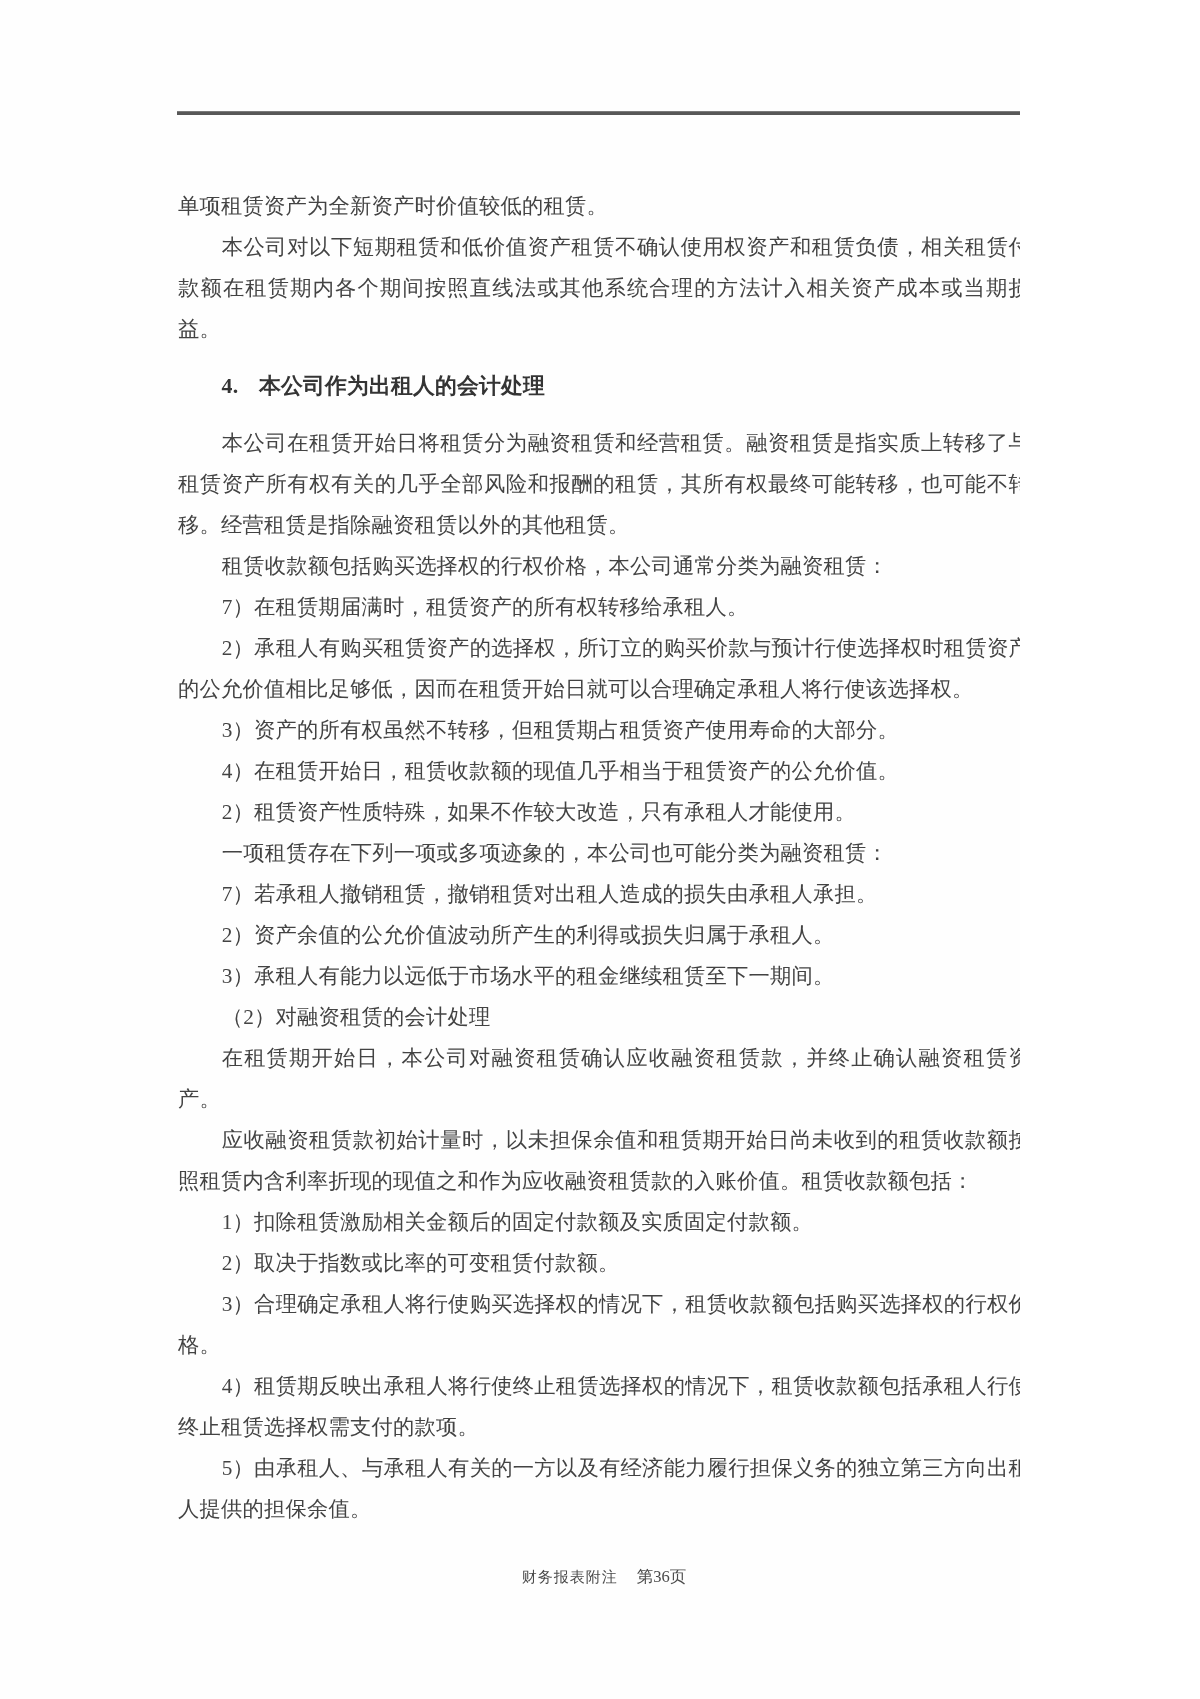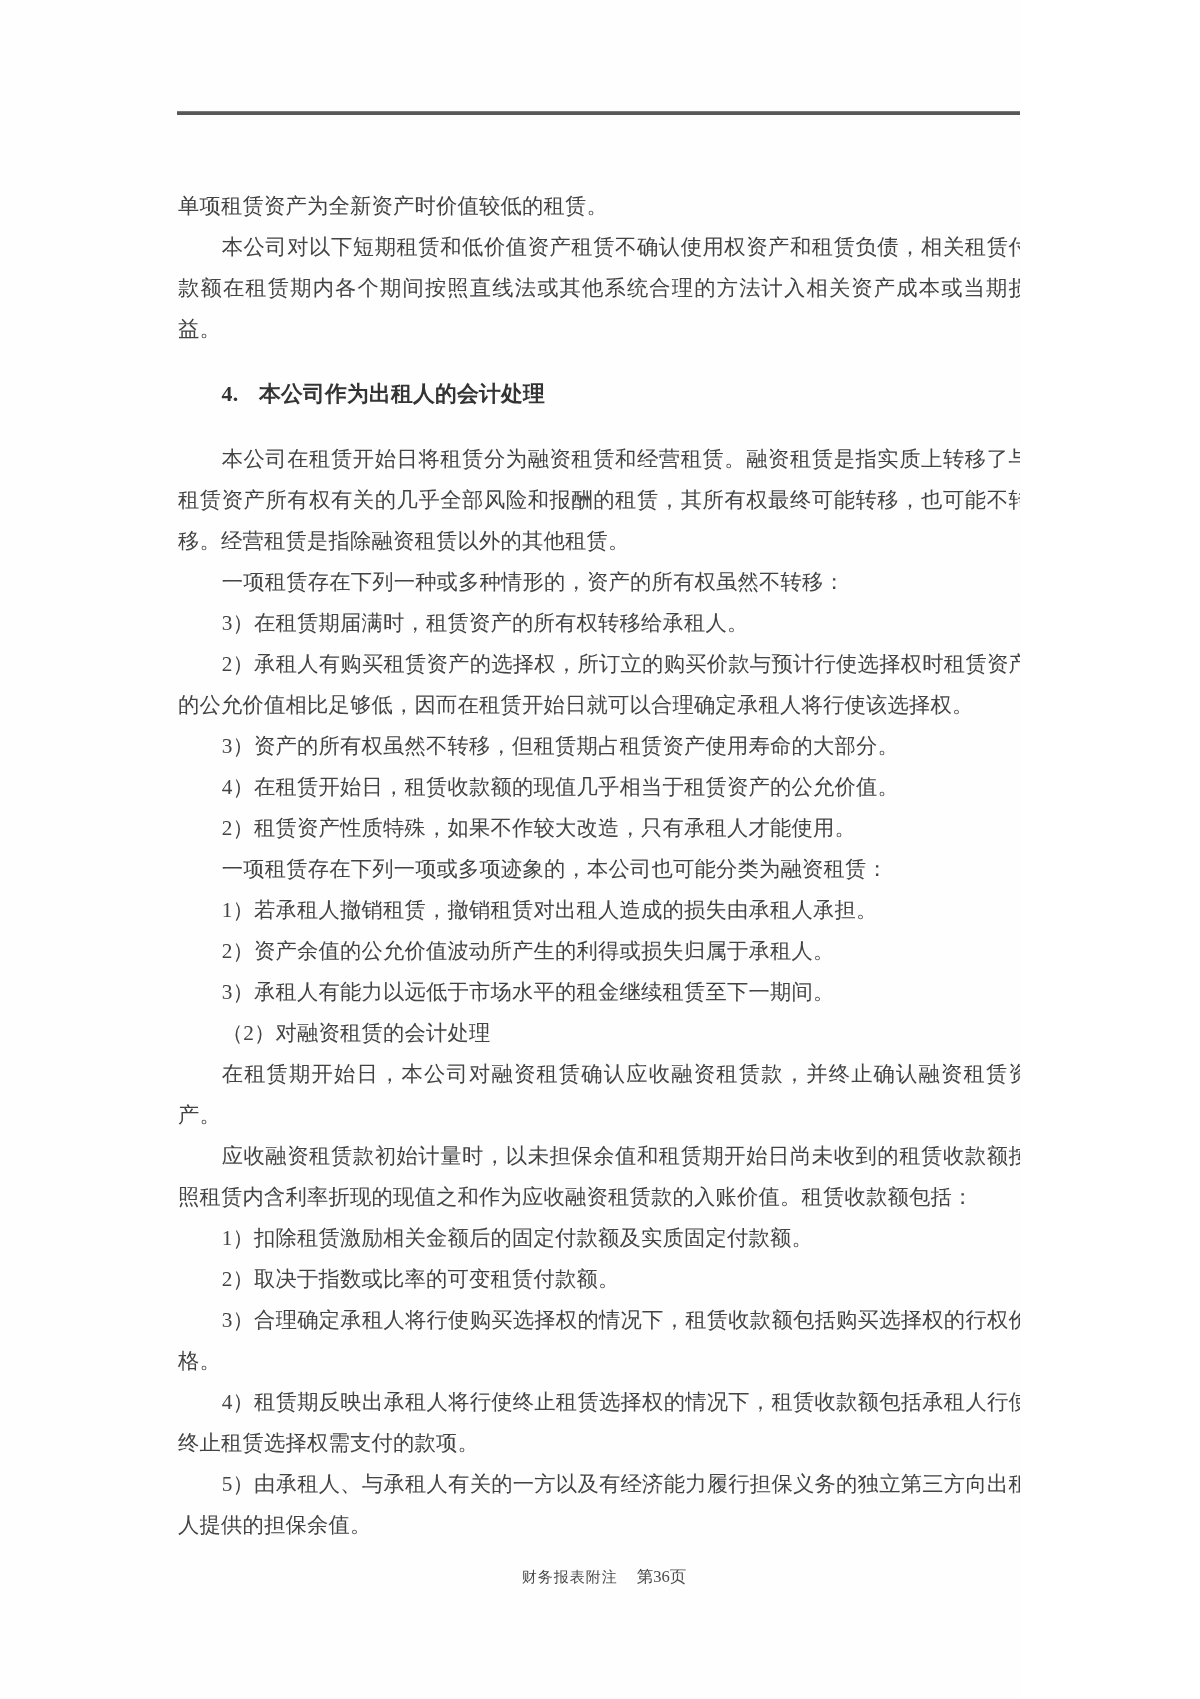--- a/index.html
+++ b/index.html
@@ -37,21 +37,21 @@
     text-justify: inter-ideograph;
     letter-spacing: 0.2px;
   }
   .content p.para {
     margin: 0;
   }
   .content p.para.indent {
     text-indent: 2.05em;
   }
   .content h2.heading {
-    margin: 24px 0;
+    margin: 16px 0;
     font-size: 21.8px;
     line-height: 41px;
     font-weight: bold;
     color: #343434;
     text-indent: 2em;
   }
   .content h2.heading .heading-num {
     margin-right: 0.95em;
   }
   .footer {
@@ -75,28 +75,28 @@
 </head>
 <body>
 
 <div class="page">
   <div class="top-rule"></div>
   <main class="content">
       <p class="para">单项租赁资产为全新资产时价值较低的租赁。</p>
       <p class="para indent">本公司对以下短期租赁和低价值资产租赁不确认使用权资产和租赁负债，相关租赁付款额在租赁期内各个期间按照直线法或其他系统合理的方法计入相关资产成本或当期损益。</p>
       <h2 class="heading"><span class="heading-num">4.</span><span>本公司作为出租人的会计处理</span></h2>
       <p class="para indent">本公司在租赁开始日将租赁分为融资租赁和经营租赁。融资租赁是指实质上转移了与租赁资产所有权有关的几乎全部风险和报酬的租赁，其所有权最终可能转移，也可能不转移。经营租赁是指除融资租赁以外的其他租赁。</p>
-      <p class="para indent">一项租赁存在下列一种或多种情形的，资产的所有权虽然不转移：</p>
-      <p class="para indent">3）在租赁期届满时，租赁资产的所有权转移给承租人。</p>
+      <p class="para indent">租赁收款额包括购买选择权的行权价格，本公司通常分类为融资租赁：</p>
+      <p class="para indent">7）在租赁期届满时，租赁资产的所有权转移给承租人。</p>
       <p class="para indent">2）承租人有购买租赁资产的选择权，所订立的购买价款与预计行使选择权时租赁资产的公允价值相比足够低，因而在租赁开始日就可以合理确定承租人将行使该选择权。</p>
       <p class="para indent">3）资产的所有权虽然不转移，但租赁期占租赁资产使用寿命的大部分。</p>
       <p class="para indent">4）在租赁开始日，租赁收款额的现值几乎相当于租赁资产的公允价值。</p>
       <p class="para indent">2）租赁资产性质特殊，如果不作较大改造，只有承租人才能使用。</p>
       <p class="para indent">一项租赁存在下列一项或多项迹象的，本公司也可能分类为融资租赁：</p>
-      <p class="para indent">1）若承租人撤销租赁，撤销租赁对出租人造成的损失由承租人承担。</p>
+      <p class="para indent">7）若承租人撤销租赁，撤销租赁对出租人造成的损失由承租人承担。</p>
       <p class="para indent">2）资产余值的公允价值波动所产生的利得或损失归属于承租人。</p>
       <p class="para indent">3）承租人有能力以远低于市场水平的租金继续租赁至下一期间。</p>
       <p class="para indent">（2）对融资租赁的会计处理</p>
       <p class="para indent">在租赁期开始日，本公司对融资租赁确认应收融资租赁款，并终止确认融资租赁资产。</p>
       <p class="para indent">应收融资租赁款初始计量时，以未担保余值和租赁期开始日尚未收到的租赁收款额按照租赁内含利率折现的现值之和作为应收融资租赁款的入账价值。租赁收款额包括：</p>
       <p class="para indent">1）扣除租赁激励相关金额后的固定付款额及实质固定付款额。</p>
       <p class="para indent">2）取决于指数或比率的可变租赁付款额。</p>
       <p class="para indent">3）合理确定承租人将行使购买选择权的情况下，租赁收款额包括购买选择权的行权价格。</p>
       <p class="para indent">4）租赁期反映出承租人将行使终止租赁选择权的情况下，租赁收款额包括承租人行使终止租赁选择权需支付的款项。</p>
       <p class="para indent">5）由承租人、与承租人有关的一方以及有经济能力履行担保义务的独立第三方向出租人提供的担保余值。</p>

